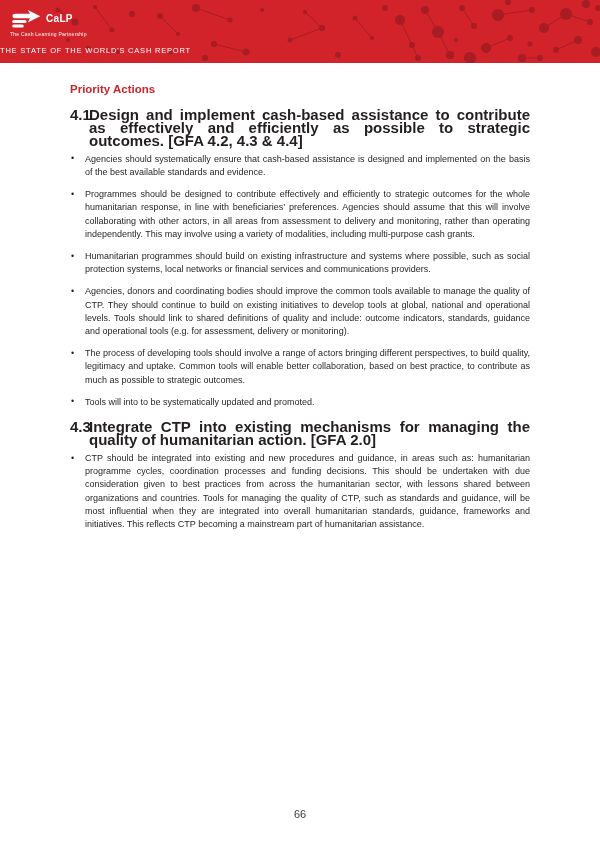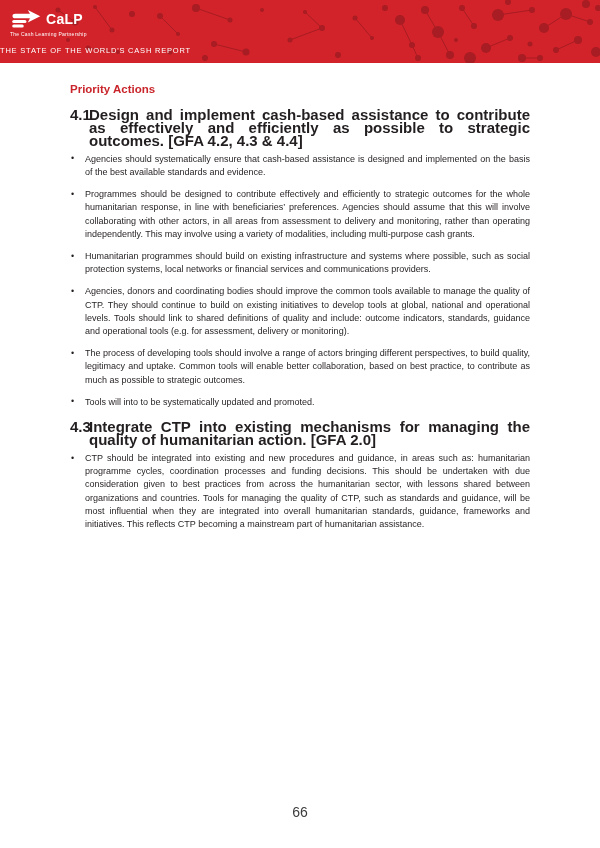--- a/index.html
+++ b/index.html
@@ -17,21 +17,21 @@
   .header{
     position:absolute;top:0;left:0;width:600px;height:63px;
     background:var(--brand-red);overflow:hidden;
   }
   .header-pattern{position:absolute;top:0;left:0;width:100%;height:100%;display:block;}
   .logo{
     position:absolute;top:9px;left:10px;z-index:2;color:#fff;
     display:flex;flex-direction:column;align-items:flex-start;
   }
   .logo-row{display:flex;align-items:center;gap:4px;}
-  .logo-name{font-size:14px;font-weight:bold;letter-spacing:.3px;line-height:1;}
+  .logo-name{font-size:10px;font-weight:bold;letter-spacing:.3px;line-height:1;}
   .logo-tagline{font-size:5px;letter-spacing:.25px;margin-top:2px;white-space:nowrap;}
   .report-title{
     position:absolute;left:0;right:0;bottom:8px;z-index:2;
     text-align:left;color:#fff;font-size:7.5px;letter-spacing:.8px;white-space:nowrap;
   }
   
   .main{position:absolute;top:63px;left:0;width:600px;padding:20px 70px 0 70px;box-sizing:border-box;}
   .page-heading{
     margin:0 0 10px 0;font-size:11.5px;font-weight:bold;color:var(--heading-red);line-height:1.2;
   }
@@ -44,21 +44,21 @@
   .sec-title{flex:1;text-align:justify;}
   .bullets{list-style:none;margin:0;padding:0;}
   .bullets li{
     position:relative;padding-left:15px;margin:0 0 9px 0;
     font-size:9px;line-height:13.2px;text-align:justify;
   }
   .marker{position:absolute;left:1px;top:-0.5px;font-size:9px;}
   
   .page-num{
     position:absolute;left:0;right:0;bottom:28px;text-align:center;
-    font-size:14px;color:#3c3c3c;
+    font-size:11px;color:#3c3c3c;
   }
 </style>
 </head>
 <body>
 
 <div class="page">
 
   <div class="header">
     <svg class="header-pattern" viewBox="0 0 600 63" preserveAspectRatio="none" aria-hidden="true">
       <g stroke="#a81c23" stroke-width="1">

